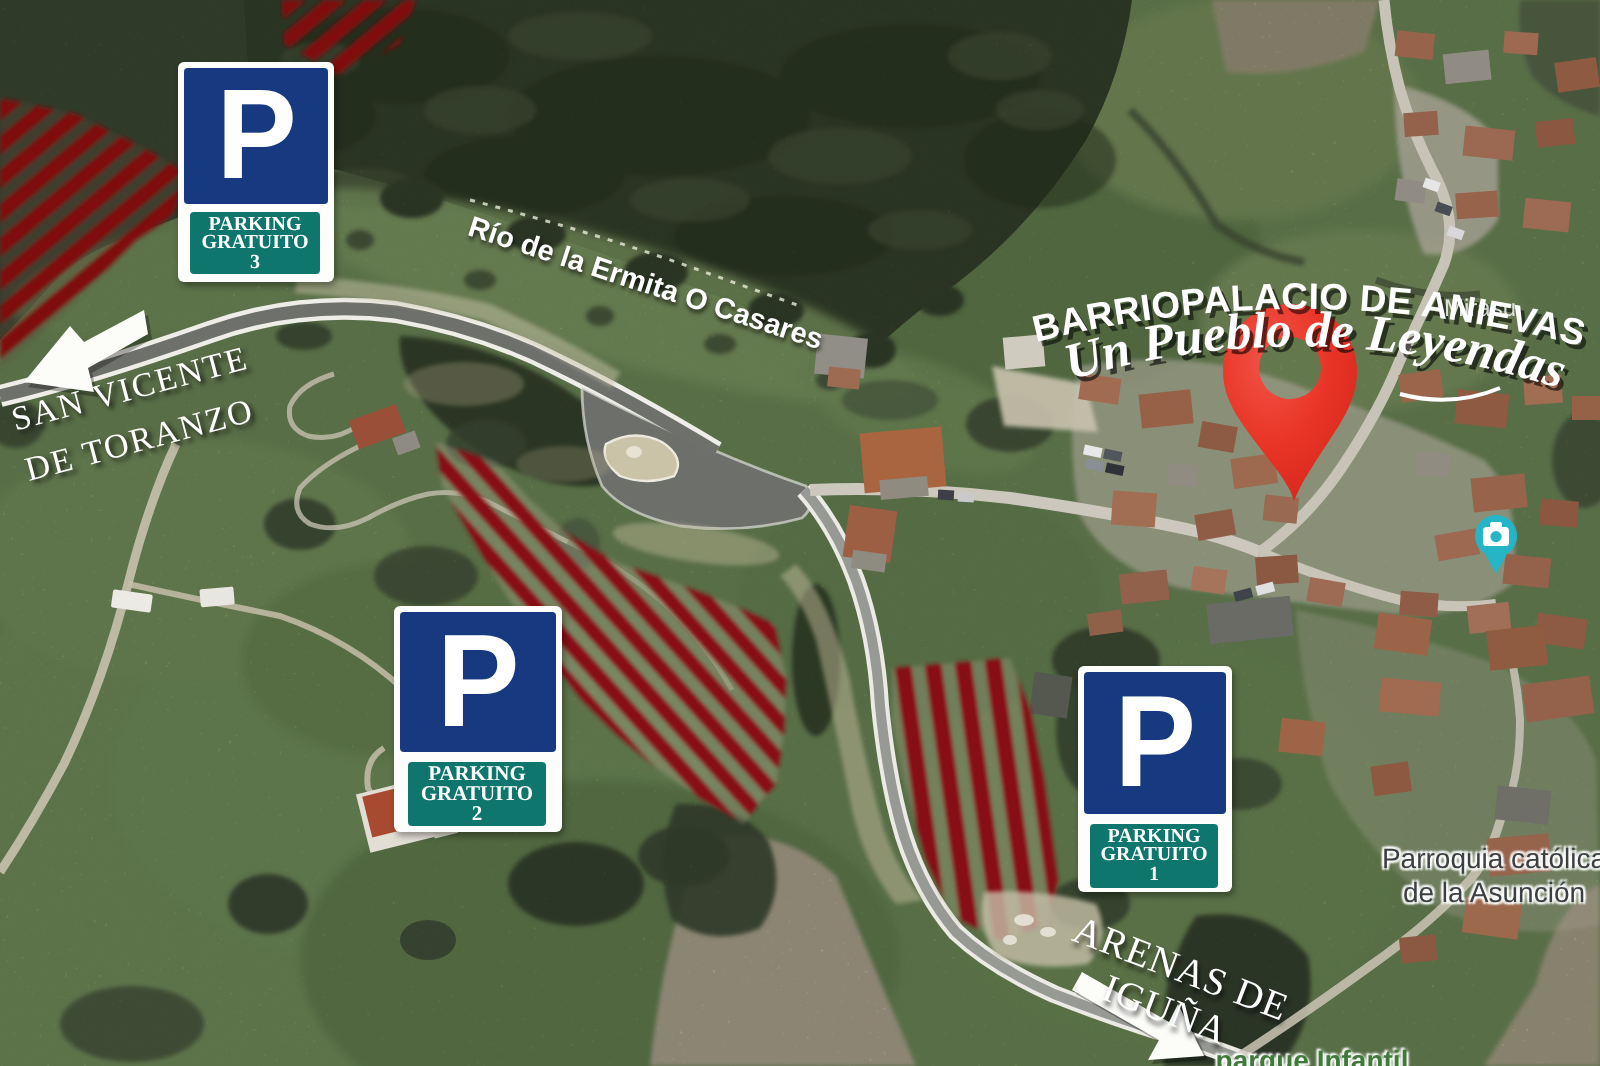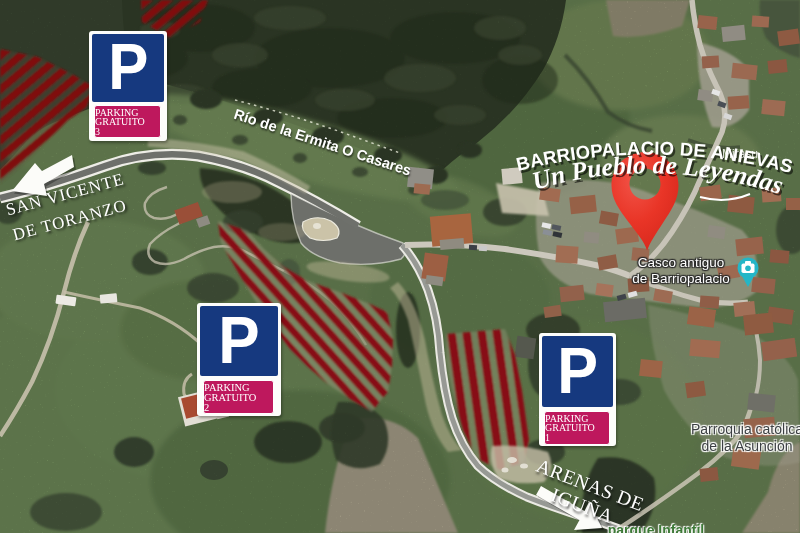--- a/index.html
+++ b/index.html
@@ -2,21 +2,21 @@
 <html><head>
 <meta charset="utf-8">
 <style>
   html,body{margin:0;padding:0;}
   #stage{position:relative;width:800px;height:533px;overflow:hidden;background:#7b9a63;font-family:"Liberation Sans",sans-serif;}
   #map{position:absolute;left:0;top:0;}
   .ov{position:absolute;}
   .sign{position:absolute;background:#fdfdfb;border-radius:3px;box-shadow:1px 2px 3px rgba(0,0,0,.35);}
   .pPanel{position:absolute;background:#16397f;border-radius:2px;display:flex;align-items:center;justify-content:center;}
   .pPanel span{color:#fff;font-family:"Liberation Sans",sans-serif;font-weight:bold;line-height:0.9;transform:scaleX(0.94);display:inline-block;}
-  .tPanel{position:absolute;background:#be185d;border:1.5px solid #fff;border-radius:3px;color:#fff;font-family:"Liberation Serif",serif;font-weight:normal;}
+  .tPanel{position:absolute;background:#0f766e;border:1.5px solid #fff;border-radius:3px;color:#fff;font-family:"Liberation Serif",serif;font-weight:bold;text-align:center;}
 </style>
 </head>
 <body>
 <div id="stage">
 <svg id="map" width="800" height="533" viewBox="0 0 800 533" xmlns="http://www.w3.org/2000/svg">
 <defs>
   <pattern id="hatchA" width="13" height="13" patternUnits="userSpaceOnUse" patternTransform="rotate(-40)">
     <rect width="13" height="7.5" fill="#801011"></rect>
   </pattern>
   <pattern id="hatchB" width="13" height="13" patternUnits="userSpaceOnUse" patternTransform="rotate(48)">
@@ -394,21 +394,20 @@
 
 <text x="722" y="158" font-family="Liberation Sans, sans-serif" font-size="12" fill="#ffffff" opacity="0.8">Mirasu</text>
 </svg>
 
 <div class="ov" style="left:237px;top:106px;font-size:14.5px;font-weight:bold;color:#fff;text-shadow:1px 1.5px 2px rgba(0,0,0,.65);transform:rotate(18deg);transform-origin:left top;letter-spacing:0px;">Río de la Ermita O Casares</div>
 
 <div class="ov" style="left:3px;top:198px;transform:rotate(-15deg);transform-origin:left top;font-family:'Liberation Serif',serif;font-size:17px;letter-spacing:1px;color:#fff;text-shadow:1.5px 2px 2.5px rgba(0,0,0,.75);line-height:1.5;white-space:nowrap;">SAN VICENTE<br>DE TORANZO</div>
 
 <div class="ov" style="left:541px;top:455px;transform:rotate(21deg);transform-origin:left top;font-family:'Liberation Serif',serif;font-size:19.5px;letter-spacing:0.5px;color:#fff;text-shadow:1.5px 2px 2.5px rgba(0,0,0,.75);line-height:1.12;text-align:center;white-space:nowrap;">ARENAS DE<br>IGUÑA</div>
 
-<div class="ov" style="left:588px;top:255px;width:186px;text-align:center;font-size:13.5px;color:#fff;text-shadow:0 0 2px #2a2a2a,1px 1px 1px #2a2a2a,-1px -1px 1px #2a2a2a,1px -1px 1px #2a2a2a,-1px 1px 1px #2a2a2a;line-height:1.16;">Casco antiguo<br>de Barriopalacio</div>
 
 <div class="ov" style="left:652px;top:421px;width:190px;text-align:center;font-size:14px;color:#3c4043;text-shadow:0 0 2px #fff,1px 1px 1px #fff,-1px -1px 1px #fff,1px -1px 1px #fff,-1px 1px 1px #fff;line-height:1.22;">Parroquia católica<br>de la Asunción</div>
 
 <div class="ov" style="left:566px;top:522px;width:180px;text-align:center;font-size:14px;font-weight:bold;color:#3e7a38;text-shadow:0 0 2px #fff,1px 1px 1px #fff,-1px -1px 1px #fff;">parque Infantil</div>
 
 <div class="sign" style="left:89px;top:31px;width:78px;height:110px;">
   <div class="pPanel" style="left:3px;top:3px;width:72px;height:68px;">
         <span style="font-size:64px;">P</span>
       </div>
   <div class="tPanel" style="left:5px;top:74px;width:65px;height:29px;font-size:10px;line-height:0.98;padding-top:1.5px;">PARKING<br>GRATUITO<br>3</div>

